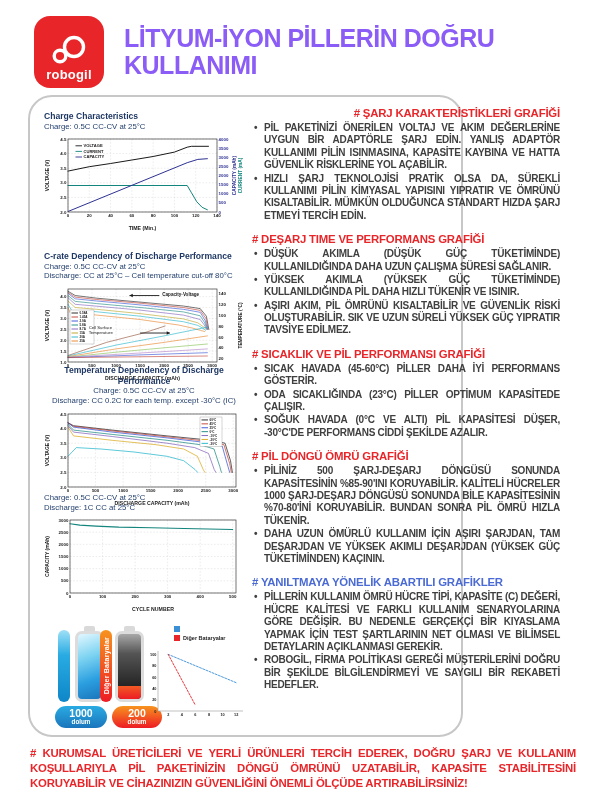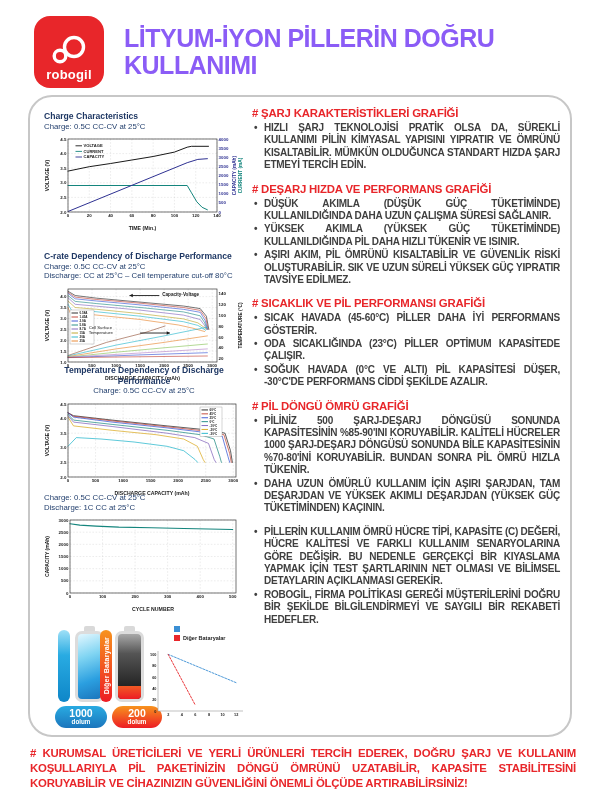--- a/index.html
+++ b/index.html
@@ -6,21 +6,21 @@
   body{width:600px;height:800px;background:#ffffff;font-family:"Liberation Sans",sans-serif;position:relative;overflow:hidden;}
 
   
   .header{position:absolute;top:16px;left:34px;right:20px;display:flex;gap:20px;align-items:center;}
   .logo{width:70px;height:72px;background:#e8262a;border-radius:16px;display:flex;flex-direction:column;align-items:center;justify-content:flex-end;padding-bottom:6px;box-sizing:border-box;flex:0 0 auto;}
   .logo svg{margin-bottom:2px;}
   .logo-text{color:#fff;font-size:13px;font-weight:700;letter-spacing:.2px;}
   .page-title{color:#8b5cf6;font-size:25px;font-weight:800;line-height:1.1;letter-spacing:-.5px;width:430px;}
 
   
-  .card{position:absolute;top:95px;left:28px;width:544px;height:642px;border:2.5px solid #c7c7c7;border-radius:24px;background:#fff;box-sizing:border-box;}
+  .card{position:absolute;top:95px;left:28px;width:435px;height:642px;border:2.5px solid #c7c7c7;border-radius:24px;background:#fff;box-sizing:border-box;}
 
   
   .left-col{position:absolute;left:10px;top:0;width:208px;height:100%;}
   .chart-block{position:absolute;left:4px;width:200px;}
   .cb1{top:14px;} .cb2{top:154px;} .cb3{top:268px;text-align:center;} .cb4{top:396px;}
   .chart-title{color:#1f3864;font-weight:700;font-size:8.6px;line-height:1.25;}
   .chart-sub{color:#24406e;font-size:7.8px;line-height:1.25;}
   .chart-canvas{width:200px;height:98px;margin-top:3px;}
   .chart-canvas svg{display:block;width:100%;height:100%;}
 
@@ -225,20 +225,21 @@
             <text x="44.667741935483875" y="49.8776119402985" font-size="4.3" fill="#1a1a1a" font-family="Liberation Sans,sans-serif">Temperature</text>
             <line x1="96.09677419354838" y1="49.017910447761196" x2="125.89677419354838" y2="49.017910447761196" stroke="#1a1a1a" stroke-width="0.9"></line>
             <polygon points="125.89677419354838,49.017910447761196 122.69677419354838,47.2179104477612 122.69677419354838,50.81791044776119" fill="#1a1a1a"></polygon>
           </svg>
         </div>
     </div>
 
     <div class="chart-block cb3">
       <div class="chart-title">Temperature Dependency of Discharge Performance</div>
       <div class="chart-sub">Charge: 0.5C CC-CV at 25°C</div>
+      <div class="chart-sub">Discharge: CC 0.2C for each temp. except -30°C (IC)</div>
       <div class="chart-canvas">
           <svg xmlns="http://www.w3.org/2000/svg" viewBox="0 0 200 98">
             <rect x="24" y="5" width="168" height="73" fill="#ffffff"></rect>
             <line x1="24" y1="5" x2="24" y2="78" stroke="#bdbdbd" stroke-width="0.3" stroke-dasharray="1.6 1.6"></line>
             <line x1="51.540983606557376" y1="5" x2="51.540983606557376" y2="78" stroke="#bdbdbd" stroke-width="0.3" stroke-dasharray="1.6 1.6"></line>
             <line x1="79.08196721311475" y1="5" x2="79.08196721311475" y2="78" stroke="#bdbdbd" stroke-width="0.3" stroke-dasharray="1.6 1.6"></line>
             <line x1="106.62295081967213" y1="5" x2="106.62295081967213" y2="78" stroke="#bdbdbd" stroke-width="0.3" stroke-dasharray="1.6 1.6"></line>
             <line x1="134.1639344262295" y1="5" x2="134.1639344262295" y2="78" stroke="#bdbdbd" stroke-width="0.3" stroke-dasharray="1.6 1.6"></line>
             <line x1="161.70491803278688" y1="5" x2="161.70491803278688" y2="78" stroke="#bdbdbd" stroke-width="0.3" stroke-dasharray="1.6 1.6"></line>
             <line x1="189.24590163934425" y1="5" x2="189.24590163934425" y2="78" stroke="#bdbdbd" stroke-width="0.3" stroke-dasharray="1.6 1.6"></line>
@@ -384,27 +385,28 @@
               <text x="10.4" y="19.31698113207547" font-size="3.8" font-weight="bold" fill="#1a1a1a" text-anchor="end" font-family="Liberation Sans,sans-serif">80</text>
               <text x="10.4" y="7.996226415094339" font-size="3.8" font-weight="bold" fill="#1a1a1a" text-anchor="end" font-family="Liberation Sans,sans-serif">100</text>
             </svg>
           </div>
       </div>
     </div>
   </div>
 
   <div class="right-col">
     <div class="sec">
-      <div class="sec-h" style="color: rgb(232, 38, 42);">#  ŞARJ KARAKTERİSTİKLERİ GRAFİĞİ</div>
+      <div class="sec-h" style="color: rgb(232, 38, 42); text-align: right;">#  ŞARJ KARAKTERİSTİKLERİ GRAFİĞİ</div>
       <ul>
+          <li>PİL PAKETİNİZİ ÖNERİLEN VOLTAJ VE AKIM DEĞERLERİNE UYGUN BİR ADAPTÖRLE ŞARJ EDİN. YANLIŞ ADAPTÖR KULLANIMI PİLİN ISINMASINA, KAPASİTE KAYBINA VE HATTA GÜVENLİK RİSKLERİNE YOL AÇABİLİR.</li>
           <li>HIZLI ŞARJ TEKNOLOJİSİ PRATİK OLSA DA, SÜREKLİ KULLANIMI PİLİN KİMYASAL YAPISINI YIPRATIR VE ÖMRÜNÜ KISALTABİLİR. MÜMKÜN OLDUĞUNCA STANDART HIZDA ŞARJ ETMEYİ TERCİH EDİN.</li>
         </ul>
     </div>
     <div class="sec">
-      <div class="sec-h" style="color: rgb(232, 38, 42);">#  DEŞARJ HIZDA VE PERFORMANS GRAFİĞİ</div>
+      <div class="sec-h" style="color: rgb(232, 38, 42);">#  DEŞARJ TIME VE PERFORMANS GRAFİĞİ</div>
       <ul>
           <li>DÜŞÜK AKIMLA (DÜŞÜK GÜÇ TÜKETİMİNDE) KULLANILDIĞINDA DAHA UZUN ÇALIŞMA SÜRESİ SAĞLANIR.</li>
           <li>YÜKSEK AKIMLA (YÜKSEK GÜÇ TÜKETİMİNDE) KULLANILDIĞINDA PİL DAHA HIZLI TÜKENİR VE ISINIR.</li>
           <li>AŞIRI AKIM, PİL ÖMRÜNÜ KISALTABİLİR VE GÜVENLİK RİSKİ OLUŞTURABİLİR. SIK VE UZUN SÜRELİ YÜKSEK GÜÇ YIPRATIR TAVSİYE EDİLMEZ.</li>
         </ul>
     </div>
     <div class="sec">
       <div class="sec-h" style="color: rgb(232, 38, 42);">#  SICAKLIK VE PİL PERFORMANSI GRAFİĞİ</div>
       <ul>
           <li>SICAK HAVADA (45-60°C) PİLLER DAHA İYİ PERFORMANS GÖSTERİR.</li>
@@ -413,20 +415,21 @@
         </ul>
     </div>
     <div class="sec">
       <div class="sec-h" style="color: rgb(232, 38, 42);">#  PİL DÖNGÜ ÖMRÜ GRAFİĞİ</div>
       <ul>
           <li>PİLİNİZ 500 ŞARJ-DEŞARJ DÖNGÜSÜ SONUNDA KAPASİTESİNİN %85-90'INI KORUYABİLİR. KALİTELİ HÜCRELER 1000 ŞARJ-DEŞARJ DÖNGÜSÜ SONUNDA BİLE KAPASİTESİNİN %70-80'İNİ KORUYABİLİR. BUNDAN SONRA PİL ÖMRÜ HIZLA TÜKENİR.</li>
           <li>DAHA UZUN ÖMÜRLÜ KULLANIM İÇİN AŞIRI ŞARJDAN, TAM DEŞARJDAN VE YÜKSEK AKIMLI DEŞARJDAN (YÜKSEK GÜÇ TÜKETİMİNDEN) KAÇININ.</li>
         </ul>
     </div>
     <div class="sec">
+      <div class="sec-h" style="color: rgb(74, 106, 212);">#  YANILTMAYA YÖNELİK ABARTILI GRAFİKLER</div>
       <ul>
           <li>PİLLERİN KULLANIM ÖMRÜ HÜCRE TİPİ, KAPASİTE (C) DEĞERİ, HÜCRE KALİTESİ VE FARKLI KULLANIM SENARYOLARINA GÖRE DEĞİŞİR. BU NEDENLE GERÇEKÇİ BİR KIYASLAMA YAPMAK İÇİN TEST ŞARTLARININ NET OLMASI VE BİLİMSEL DETAYLARIN AÇIKLANMASI GEREKİR.</li>
           <li>ROBOGİL, FİRMA POLİTİKASI GEREĞİ MÜŞTERİLERİNİ DOĞRU BİR ŞEKİLDE BİLGİLENDİRMEYİ VE SAYGILI BİR REKABETİ HEDEFLER.</li>
         </ul>
     </div>
   </div>
 </div>
 
 <div class="footer">#  KURUMSAL ÜRETİCİLERİ VE YERLİ ÜRÜNLERİ TERCİH EDEREK, DOĞRU ŞARJ VE KULLANIM KOŞULLARIYLA PİL PAKETİNİZİN DÖNGÜ ÖMRÜNÜ UZATABİLİR, KAPASİTE STABİLİTESİNİ KORUYABİLİR VE CİHAZINIZIN GÜVENLİĞİNİ ÖNEMLİ ÖLÇÜDE ARTIRABİLİRSİNİZ!</div>
 

